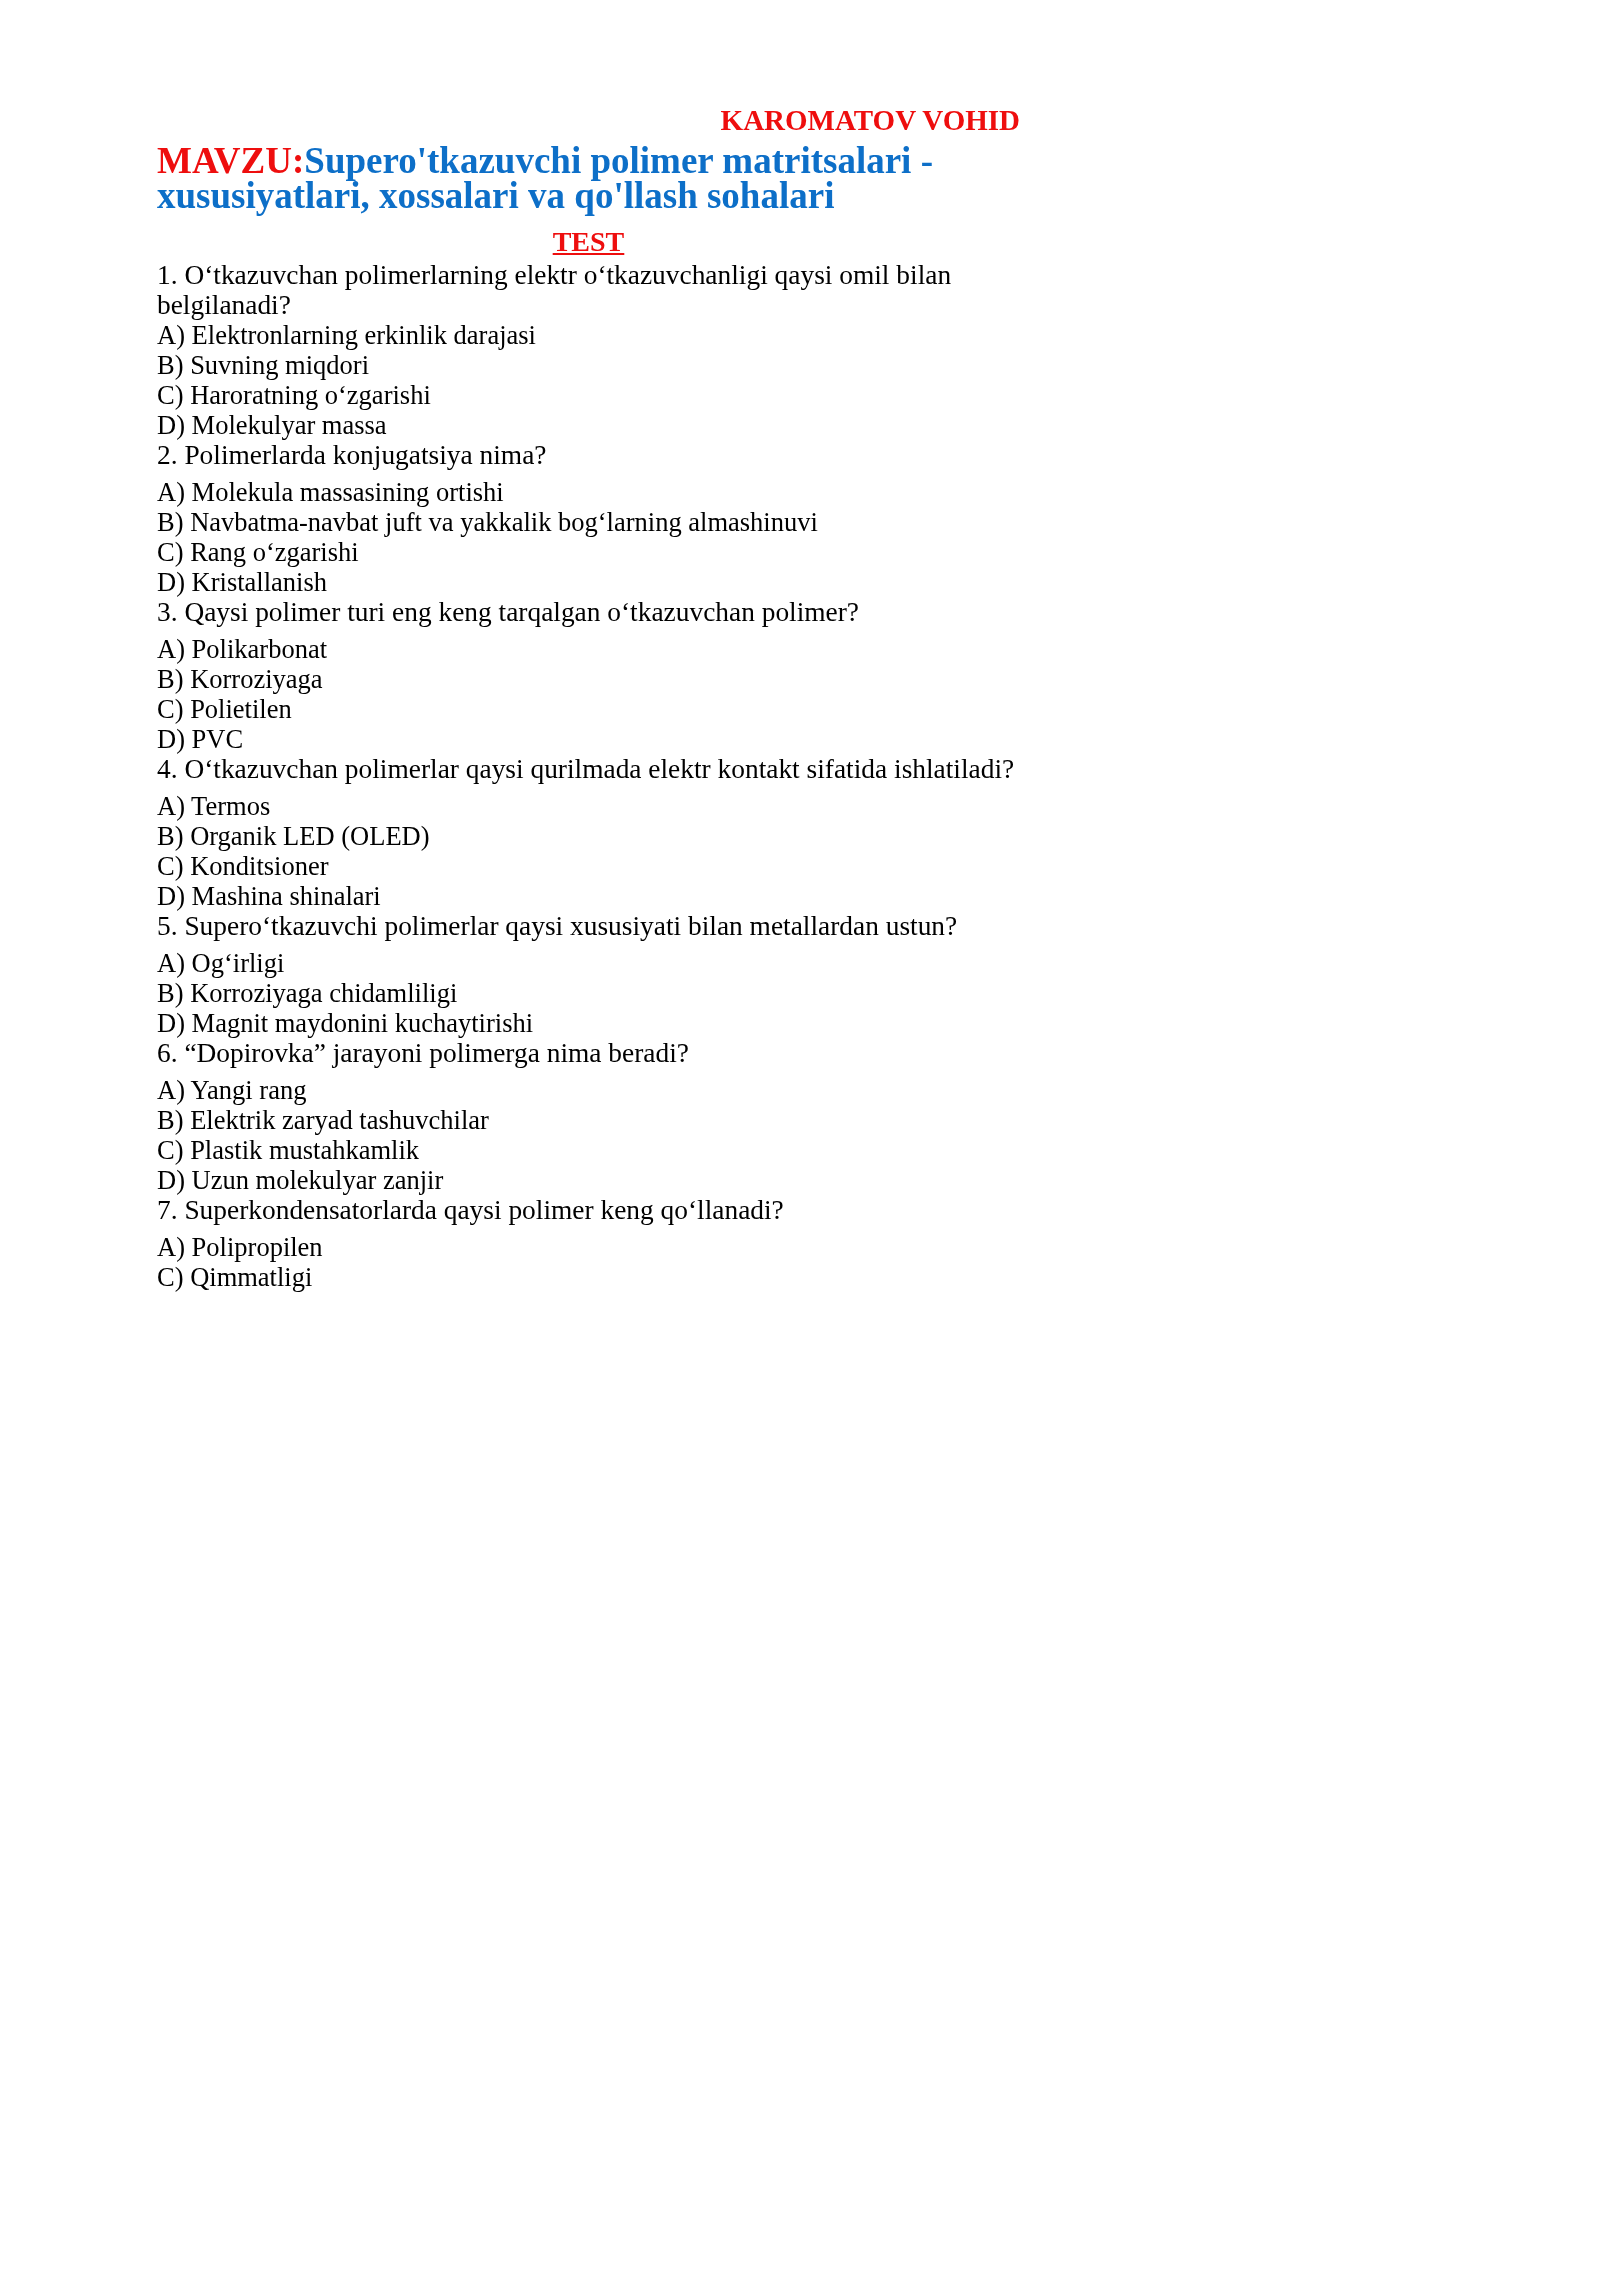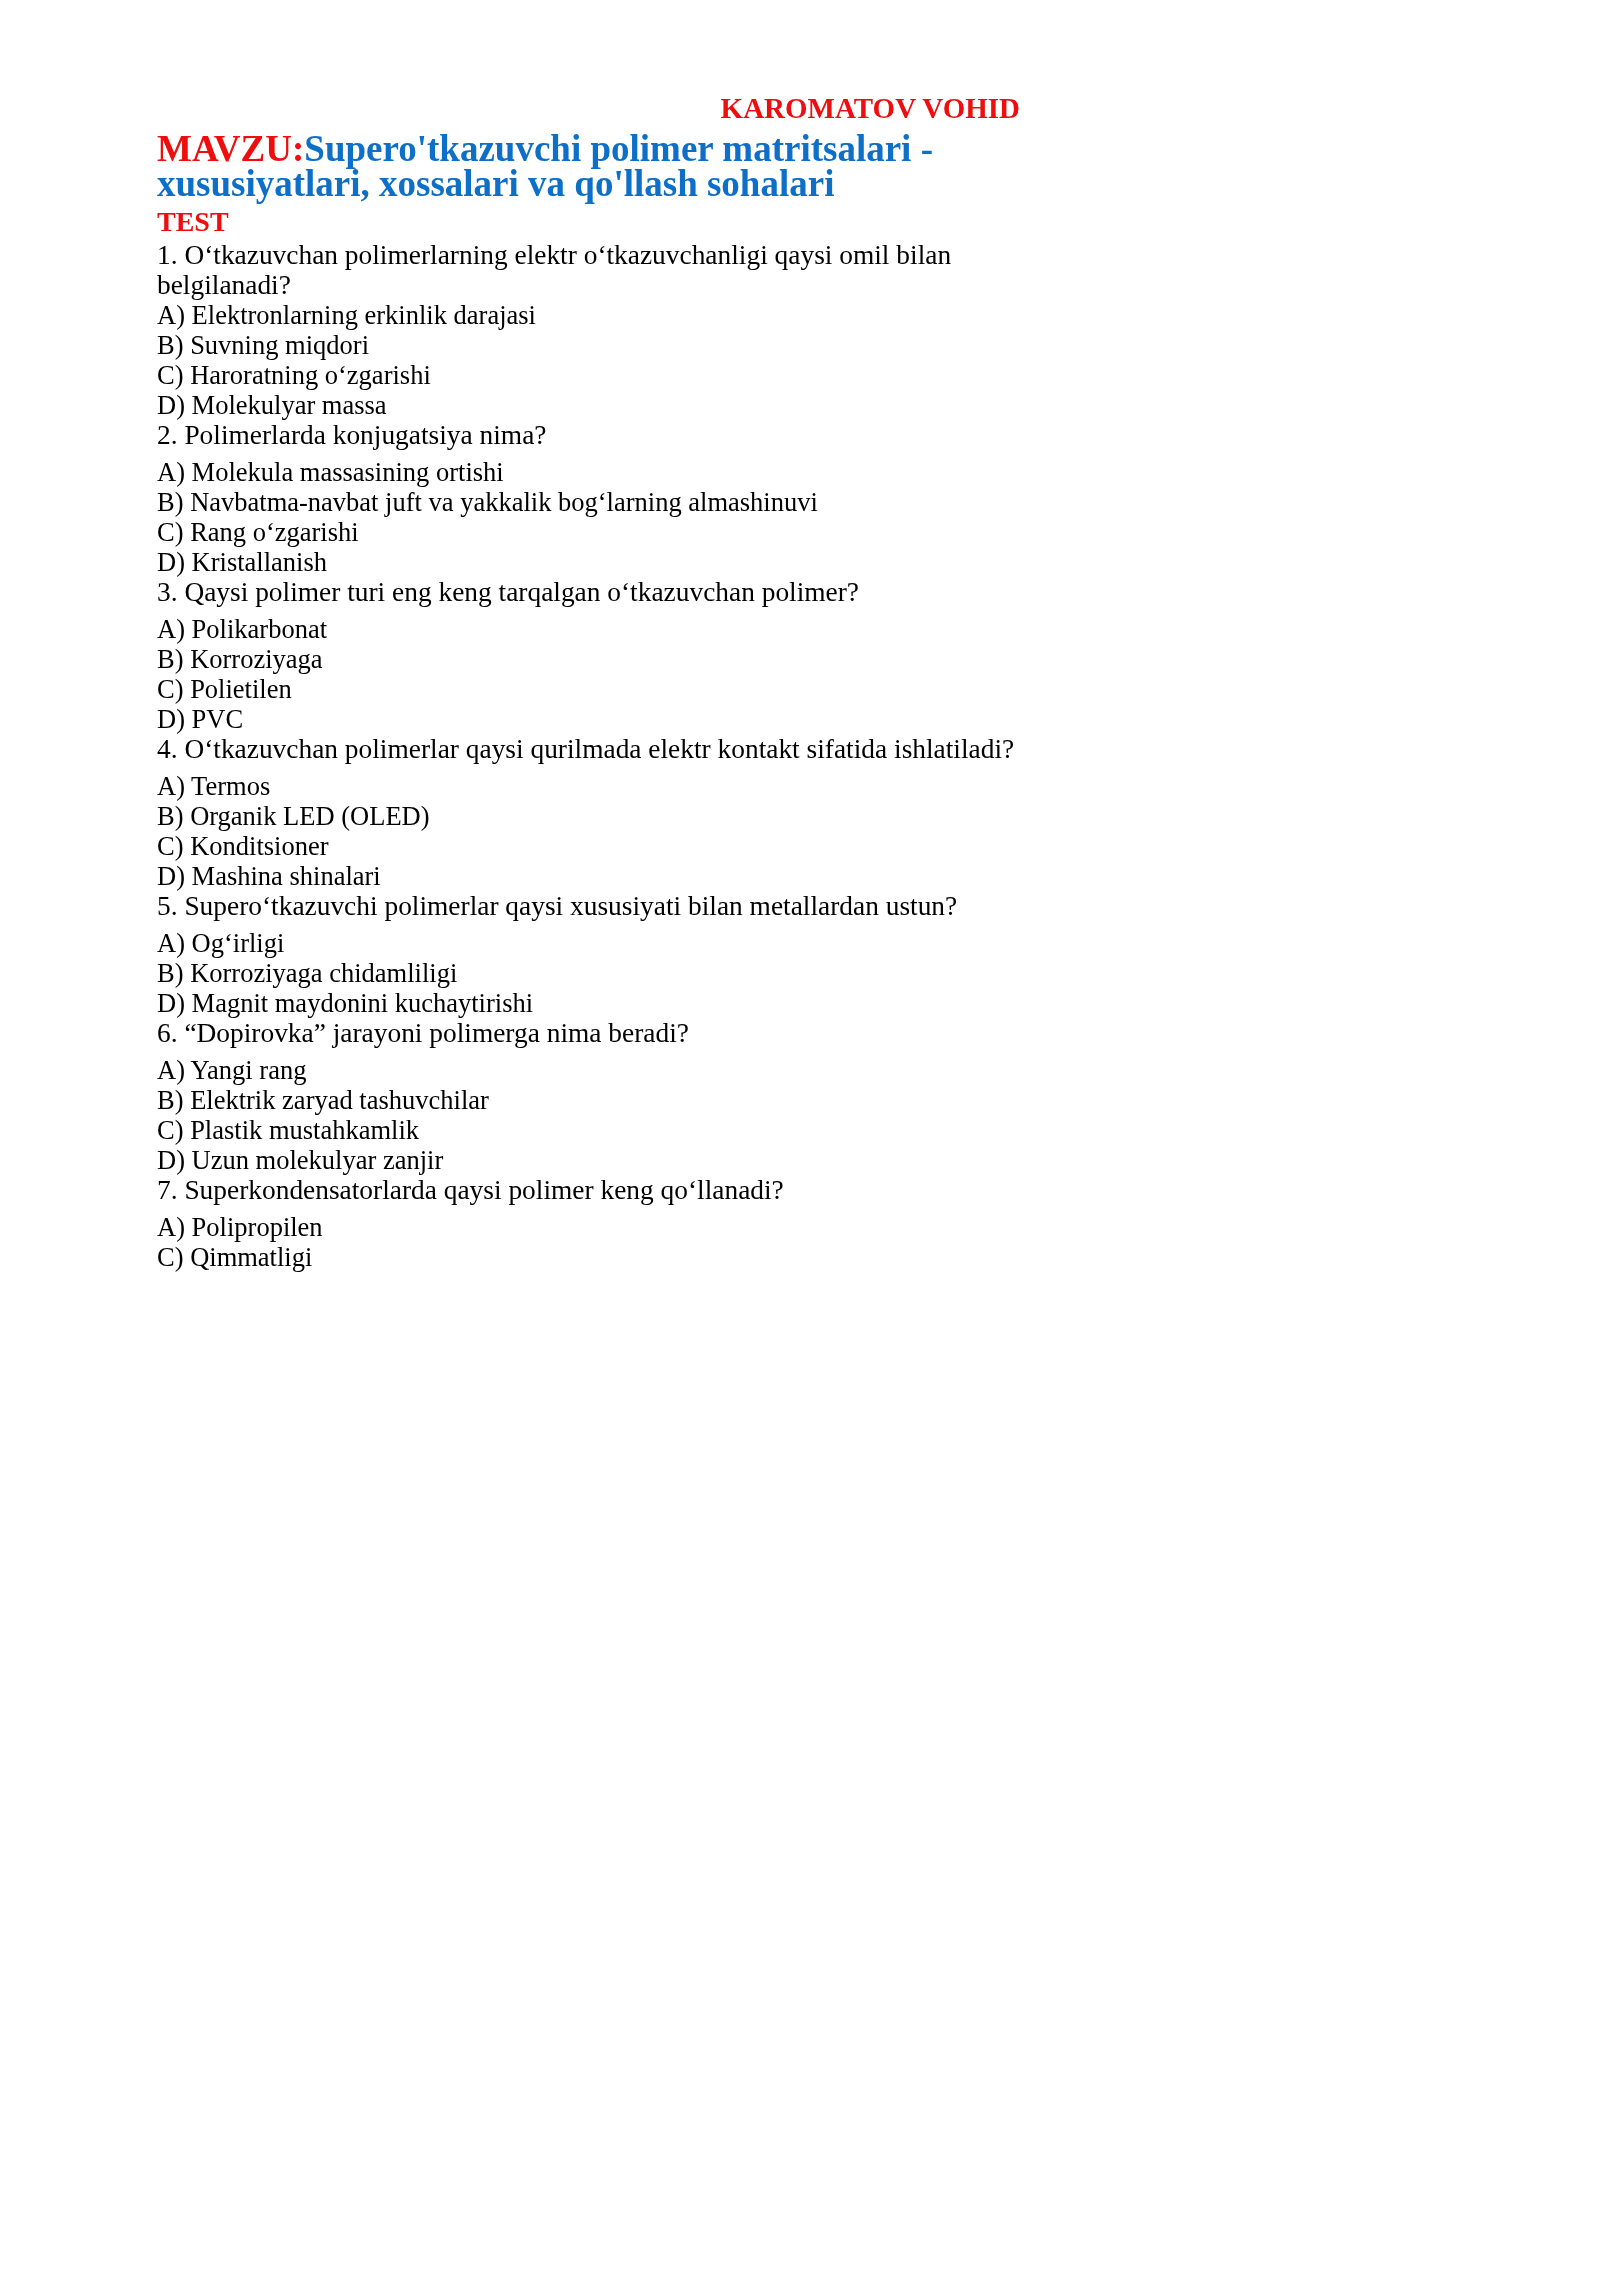--- a/index.html
+++ b/index.html
@@ -11,21 +11,21 @@
     width: 1621px;
     height: 2293px;
     position: relative;
     overflow: hidden;
     font-family: "Liberation Serif", "DejaVu Serif", serif;
     color: #000000;
   }
   .content {
     position: absolute;
     left: 157px;
-    top: 90px;
+    top: 102px;
     width: 863px;
   }
   .author {
     text-align: right;
     font-size: 29px;
     font-weight: bold;
     color: #ee0e0e;
     line-height: 37px;
   }
   .topic {
@@ -34,25 +34,27 @@
     line-height: 35px;
     margin-top: 3.9px;
   }
   .topic .label {
     color: #ee0e0e;
   }
   .topic .text {
     color: #0d6fc8;
   }
   .test-heading {
+    text-align: center;
     font-size: 28px;
     font-weight: bold;
     color: #ee0e0e;
     line-height: 37px;
-    margin-top: 2px;
+    margin-top: 10px;
+    text-decoration: underline;
   }
   .question {
     margin: 0;
   }
   .q-title {
     font-size: 27.4px;
     font-weight: normal;
     line-height: 30px;
   }
   .options {

